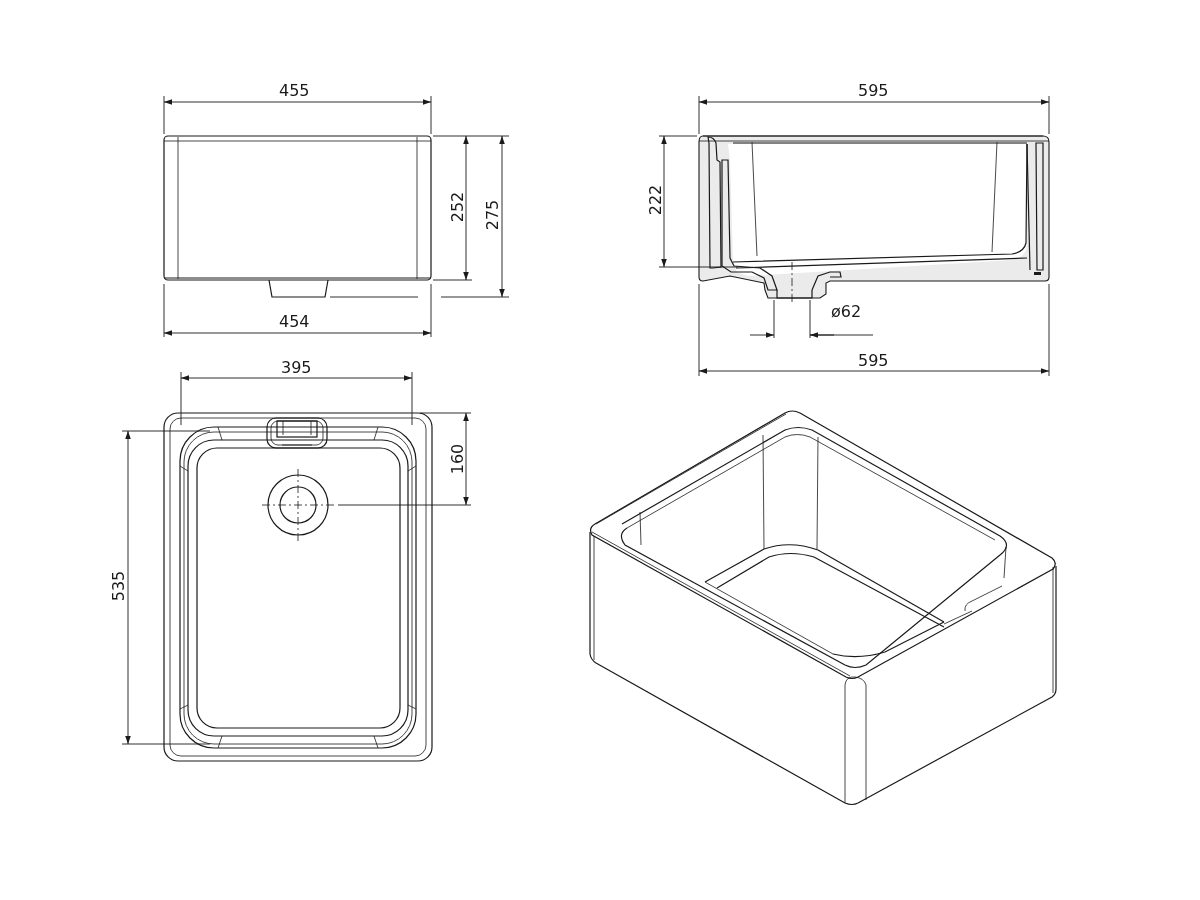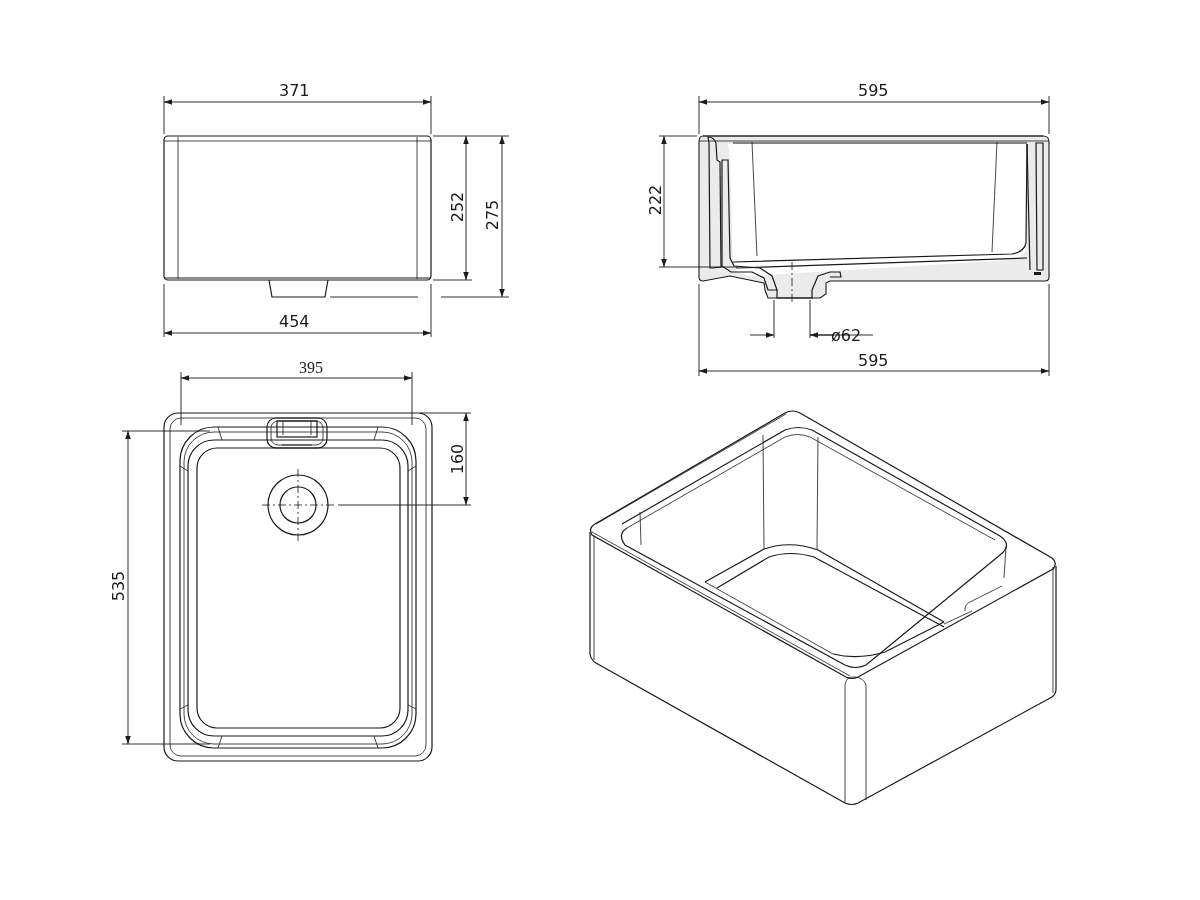--- a/index.html
+++ b/index.html
@@ -158,25 +158,25 @@
     <path class="ln" d="M705,582 L764,549 Q790,540 818,550 L944,622"></path>
     <path class="ln" d="M717,588 L769,557 Q790,550 814,557 L944,627"></path>
     <path class="th" d="M705,582 L833,654"></path>
     <path class="ln" d="M833,654 Q858,660 885,652 L944,622"></path>
 
     <path class="th" d="M965,611 Q964,604 972,601 L1002,586"></path>
     <path class="th" d="M944,624 L972,611"></path>
   </g>
 </svg>
 
-<div class="lbl" style="left:279px; top:83px;">371</div>
+<div class="lbl" style="left:279px; top:83px;">455</div>
 <div class="lbl" style="left:279px; top:314px;text-align:right;">454</div>
 <div class="lbl vert" style="left:443px; top:199px;">252</div>
 <div class="lbl vert" style="left:478px; top:207px;">275</div>
 
 <div class="lbl" style="left:858px; top:83px;">595</div>
 <div class="lbl" style="left:858px; top:353px;">595</div>
 <div class="lbl vert" style="left:641px; top:192px;">222</div>
-<div class="lbl" style="left:831px; top:328px;">ø62</div>
+<div class="lbl" style="left:831px; top:304px;">ø62</div>
 
-<div class="lbl" style="left:299px; top:360px;font-family:Liberation Serif, serif;">395</div>
+<div class="lbl" style="left:281px; top:360px;">395</div>
 <div class="lbl vert" style="left:104px; top:578px;">535</div>
 <div class="lbl vert" style="left:443px; top:451px;">160</div>
 
 </body></html>

